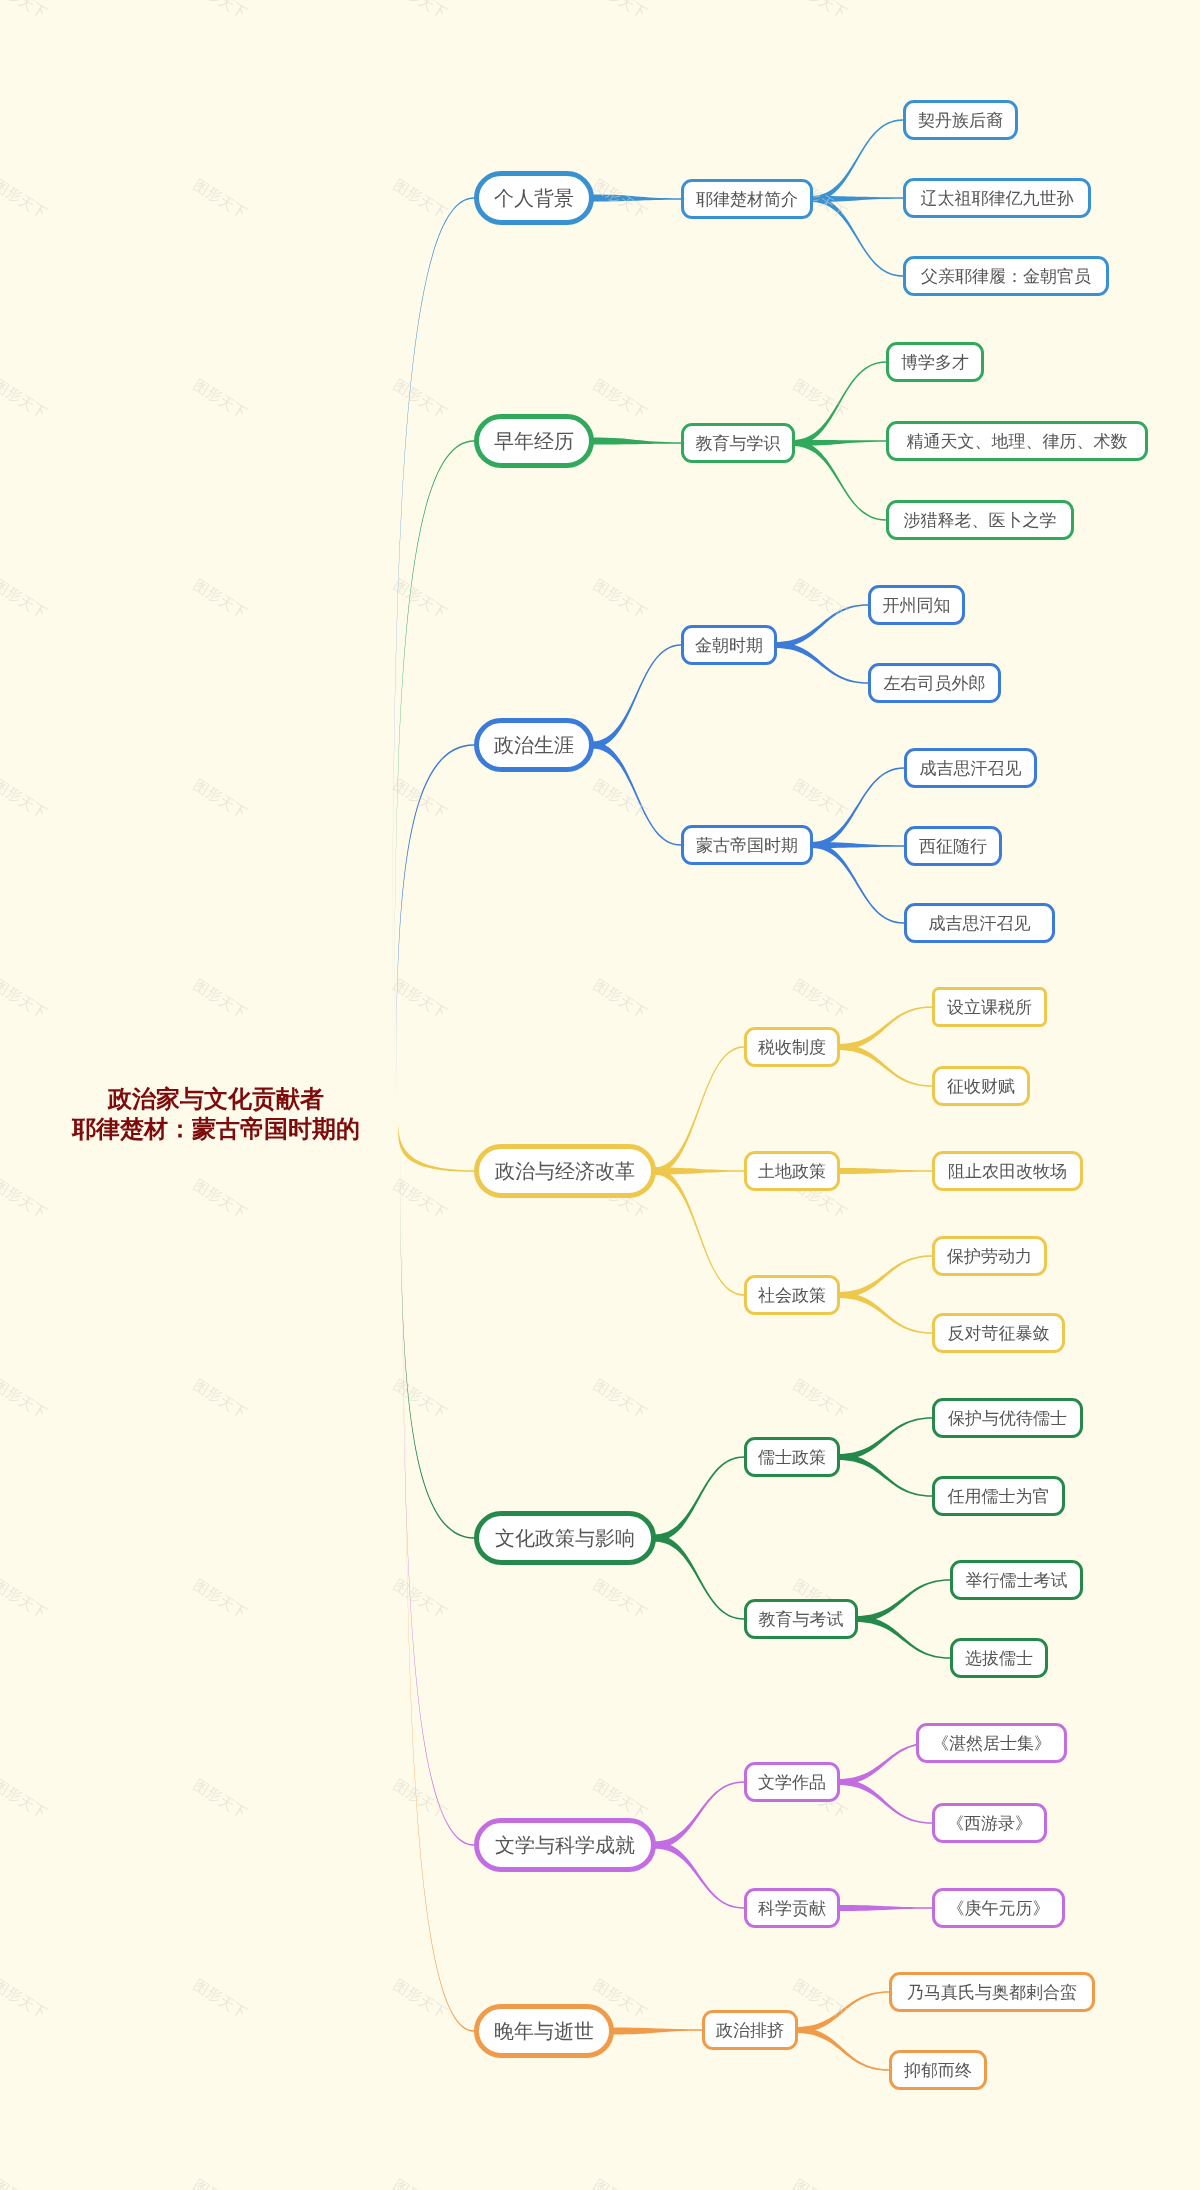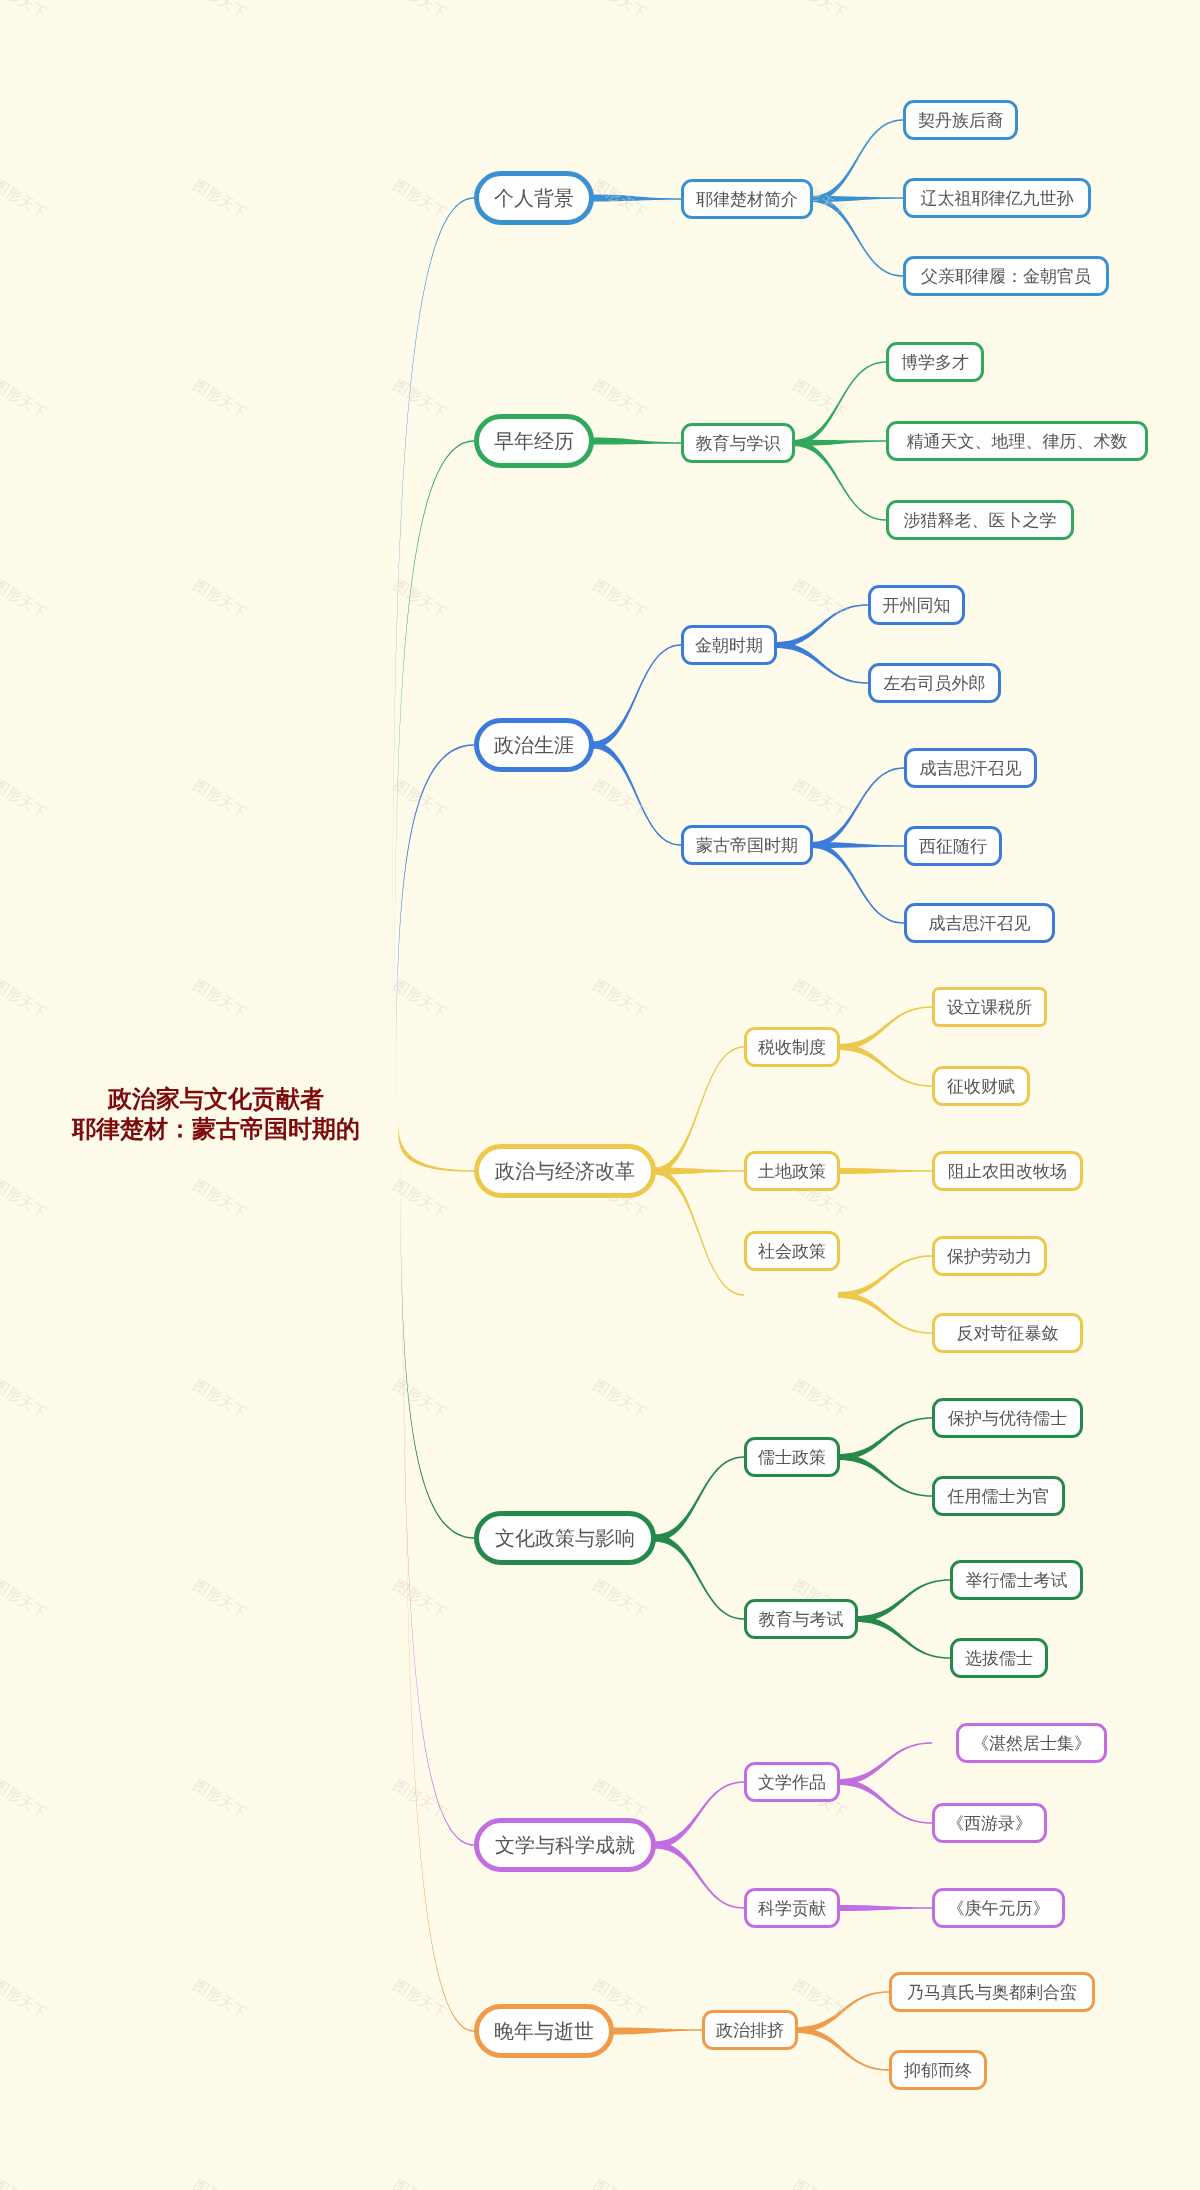--- a/index.html
+++ b/index.html
@@ -164,21 +164,21 @@
     </div>
   <div class="node n2" id="s2_1" style="left: 681px; top: 825px; width: 132px; border-color: rgb(59, 123, 217);">
       <span>蒙古帝国时期</span>
     </div>
   <div class="node n2" id="s3_0" style="left: 744px; top: 1027px; width: 96px; border-color: rgb(237, 200, 76);">
       <span>税收制度</span>
     </div>
   <div class="node n2" id="s3_1" style="left: 744px; top: 1151px; width: 96px; border-color: rgb(237, 200, 76);">
       <span>土地政策</span>
     </div>
-  <div class="node n2" id="s3_2" style="left: 744px; top: 1231px; width: 96px; border-color: rgb(237, 200, 76);">
+  <div class="node n2" id="s3_2" style="left: 744px; top: 1275px; width: 96px; border-color: rgb(237, 200, 76);">
       <span>社会政策</span>
     </div>
   <div class="node n2" id="s4_0" style="left: 744px; top: 1437px; width: 96px; border-color: rgb(36, 137, 75);">
       <span>儒士政策</span>
     </div>
   <div class="node n2" id="s4_1" style="left: 744px; top: 1599px; width: 114px; border-color: rgb(36, 137, 75);">
       <span>教育与考试</span>
     </div>
   <div class="node n2" id="s5_0" style="left: 744px; top: 1762px; width: 96px; border-color: rgb(195, 109, 226);">
       <span>文学作品</span>
@@ -231,38 +231,38 @@
     </div>
   <div class="node n3" id="l3_0_1" style="left: 932px; top: 1066px; width: 98px; border-color: rgb(237, 200, 76);">
       <span>征收财赋</span>
     </div>
   <div class="node n3" id="l3_1_0" style="left: 932px; top: 1151px; width: 151px; border-color: rgb(237, 200, 76);">
       <span>阻止农田改牧场</span>
     </div>
   <div class="node n3" id="l3_2_0" style="left: 932px; top: 1236px; width: 115px; border-color: rgb(237, 200, 76);">
       <span>保护劳动力</span>
     </div>
-  <div class="node n3" id="l3_2_1" style="left: 932px; top: 1313px; width: 151px; border-color: rgb(237, 200, 76);">
+  <div class="node n3" id="l3_2_1" style="left: 932px; top: 1313px; width: 133px; border-color: rgb(237, 200, 76);">
       <span>反对苛征暴敛</span>
     </div>
 
   <div class="node n3" id="l4_0_0" style="left: 932px; top: 1398px; width: 151px; border-color: rgb(36, 137, 75);">
       <span>保护与优待儒士</span>
     </div>
   <div class="node n3" id="l4_0_1" style="left: 932px; top: 1476px; width: 133px; border-color: rgb(36, 137, 75);">
       <span>任用儒士为官</span>
     </div>
   <div class="node n3" id="l4_1_0" style="left: 950px; top: 1560px; width: 133px; border-color: rgb(36, 137, 75);">
       <span>举行儒士考试</span>
     </div>
   <div class="node n3" id="l4_1_1" style="left: 950px; top: 1638px; width: 98px; border-color: rgb(36, 137, 75);">
       <span>选拔儒士</span>
     </div>
 
-  <div class="node n3" id="l5_0_0" style="left: 956px; top: 1723px; width: 151px; border-color: rgb(195, 109, 226);">
+  <div class="node n3" id="l5_0_0" style="left: 916px; top: 1723px; width: 151px; border-color: rgb(195, 109, 226);">
       <span>《湛然居士集》</span>
     </div>
   <div class="node n3" id="l5_0_1" style="left: 932px; top: 1803px; width: 115px; border-color: rgb(195, 109, 226);">
       <span>《西游录》</span>
     </div>
   <div class="node n3" id="l5_1_0" style="left: 932px; top: 1888px; width: 133px; border-color: rgb(195, 109, 226);">
       <span>《庚午元历》</span>
     </div>
 
   <div class="node n3" id="l6_0_0" style="left: 889px; top: 1972px; width: 206px; border-color: rgb(239, 155, 74);">

